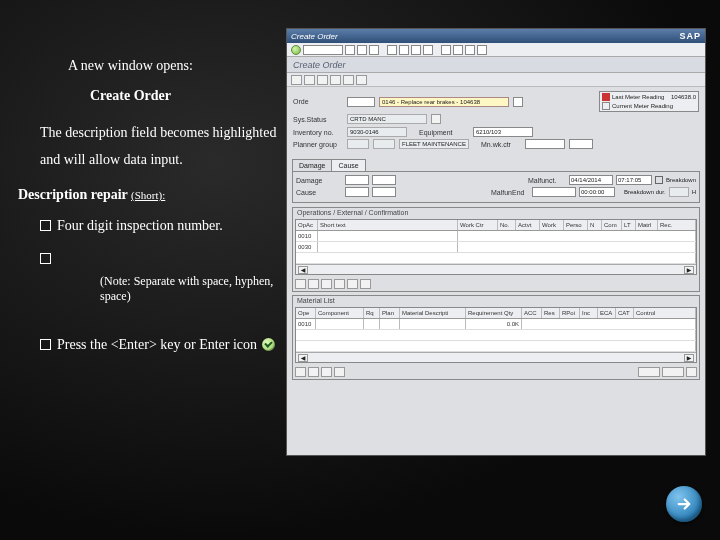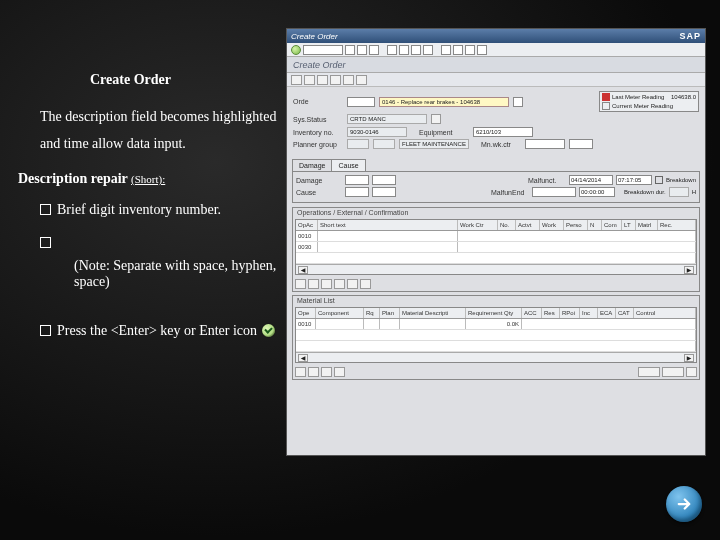--- a/index.html
+++ b/index.html
@@ -12,21 +12,21 @@
   }
   .text-col { position: absolute; left: 18px; top: 58px; width: 260px; }
   .line1 { font-size: 14px; margin-left: 50px; }
   .heading { font-weight: bold; font-size: 14px; margin-left: 72px; margin-top: 14px; }
   .para { font-size: 14px; margin-top: 16px; margin-left: 22px; line-height: 1.9; }
   .df-label { font-size: 14px; font-weight: bold; margin-top: 14px; }
   .df-input { font-size: 11px; text-decoration: underline; font-weight: normal; }
   .checklist { margin-top: 10px; margin-left: 22px; }
   .check-item { font-size: 14px; margin-top: 8px; text-indent: -18px; padding-left: 18px; line-height: 1.8; }
   .check-item .box { display:inline-block; width:11px; height:11px; border:1px solid #fff; margin-right:6px; position:relative; top:1px; }
-  .note { font-size: 14px; margin-left: 34px; margin-top: 2px; }
+  .note { font-size: 12px; margin-left: 60px; margin-top: 2px; }
   .check-item.press { margin-top: 28px; }
   .enter-icon {
     display:inline-block; width:13px; height:13px; border-radius:50%;
     background: radial-gradient(circle at 35% 35%, #dff7b8, #8ec85a);
     box-shadow: inset -1px -1px 1px rgba(0,0,0,.3), 0 0 1px #000;
     position: relative; top:2px; margin-left:1px;
   }
   .enter-icon::after {
     content:""; position:absolute; left:3px; top:3px; width:5px; height:3px;
     border-left:2px solid #1a5a1a; border-bottom:2px solid #1a5a1a;
@@ -97,28 +97,29 @@
     display:flex; align-items:center; justify-content:center; cursor:pointer;
   }
   .next-btn svg { width:18px; height:18px; }
 </style>
 </head>
 <body>
 
 <div class="slide">
 
   <div class="text-col">
+    <div class="line1">A new window opens:</div>
     <div class="heading">Create Order</div>
-    <div class="para">The description field becomes highlighted and time allow data input.</div>
+    <div class="para">The description field becomes highlighted and will allow data input.</div>
     <div class="df-label">
       <span>Description repair</span>
       <span class="df-input">(Short):</span>
     </div>
     <div class="checklist">
-      <div class="check-item"><span class="box"></span><span>Brief digit inventory number.</span></div>
+      <div class="check-item"><span class="box"></span><span>Four digit inspection number.</span></div>
       <div class="check-item"><span class="box"></span></div>
       <div class="note">(Note:  Separate with space, hyphen, space)</div>
       <div class="check-item press"><span class="box"></span><span>Press the &lt;Enter&gt; key or Enter icon</span> <span class="enter-icon"></span></div>
     </div>
   </div>
 
   <div class="sap">
     <div class="titlebar">
       <span>Create Order</span>
       <span class="logo">SAP</span>

